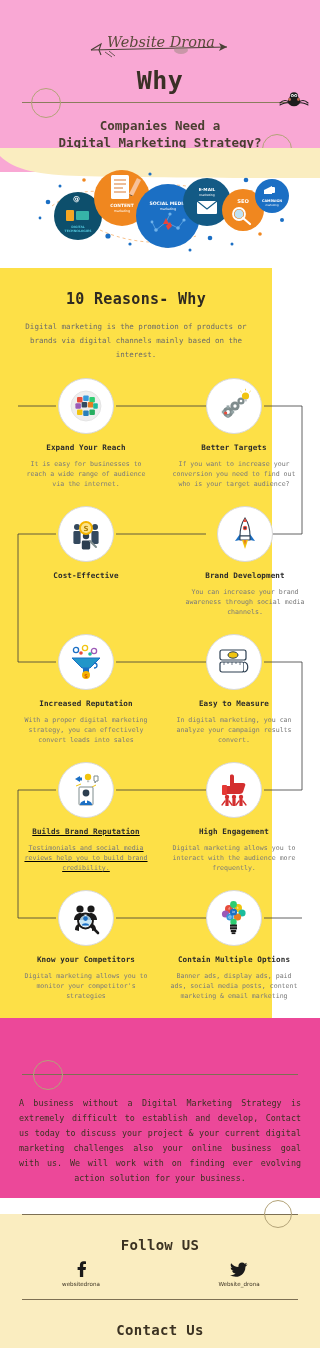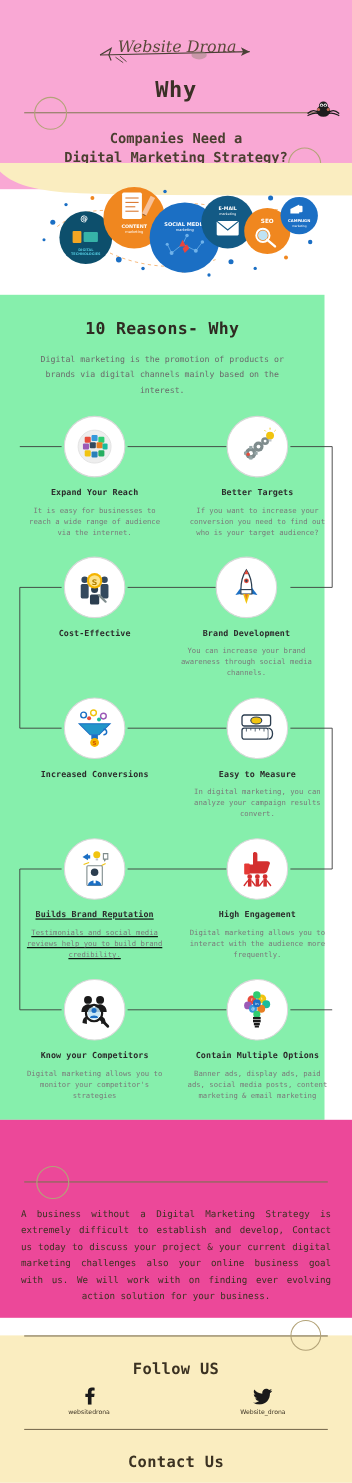--- a/index.html
+++ b/index.html
@@ -34,21 +34,21 @@
     font-family:"DejaVu Serif", serif;
     font-style:italic;
     font-size:14.5px;
     fill:#5a4a3a;
   }
   .title-block { position:absolute; left:0; top:66px; width:320px; }
   .why {
     text-align:center;
     font-family:"DejaVu Sans Mono", monospace;
     font-weight:bold;
-    font-size:20px;
+    font-size:25px;
     letter-spacing:0.5px;
     color:#3a3026;
     line-height:30px;
   }
   .rule {
     position:absolute; height:1px; background:#8b7d5e;
   }
   .rule-top { left:22px; top:102px; width:276px; }
   .rule-bot { left:22px; top:149px; width:276px; }
   .deco-circle {
@@ -75,23 +75,23 @@
   
   .illus-wrap {
     position:relative; width:320px; height:110px;
     margin-top:-14px;
   }
   .illus { position:absolute; left:0; top:0; }
 
   
   .reasons {
     position:relative;
-    width:295px;
+    width:272px;
     padding-top:12px;
-    background:#86efac;
+    background:#fde047;
   }
   .reasons-title {
     text-align:center;
     font-family:"DejaVu Sans Mono", monospace;
     font-weight:bold;
     font-size:15px;
     color:#2f2a22;
     letter-spacing:0.3px;
     margin-top:10px;
   }
@@ -446,21 +446,21 @@
             <circle cx="18" cy="12" r="5.1" fill="#fce38a"></circle>
             <text x="18" y="15.4" font-family="DejaVu Sans, sans-serif" font-size="7" font-weight="bold" fill="#b07d00" text-anchor="middle">S</text>
             <g stroke="#7f8c8d" stroke-width="2" stroke-linecap="round">
               <line x1="22" y1="25" x2="28" y2="31"></line>
             </g>
           </svg>
         </div>
         <div class="cell-title">Cost-Effective</div>
       </div>
 
-      <div class="cell" style="left:149px; top:128px;">
+      <div class="cell" style="left:170px; top:128px;">
         <div class="icon-circle">
           <svg width="36" height="36" viewBox="0 0 36 36">
             <path d="M18,2 C21.5,7 23,13 23,20 L13,20 C13,13 14.5,7 18,2 Z" fill="#ffffff" stroke="#2c3e50" stroke-width="1.1"></path>
             <polygon points="18,2 20,6 16,6" fill="#e74c3c"></polygon>
             <circle cx="18" cy="12" r="2.2" fill="#e74c3c"></circle>
             <circle cx="18" cy="12" r="1.1" fill="#2c3e50"></circle>
             <polygon points="13,18 8,25 13,24" fill="#1b6fc4"></polygon>
             <polygon points="23,18 28,25 23,24" fill="#1b6fc4"></polygon>
             <rect x="13" y="20" width="10" height="4" fill="#ffffff" stroke="#2c3e50" stroke-width="1"></rect>
             <polygon points="15,24 21,24 18,33" fill="#f1c40f"></polygon>
@@ -479,21 +479,22 @@
             <circle cx="26" cy="7" r="2.6" fill="none" stroke="#9b59b6" stroke-width="1.3"></circle>
             <circle cx="13" cy="9" r="1.8" fill="#e74c3c"></circle>
             <circle cx="22" cy="10" r="1.8" fill="#1abc9c"></circle>
             <polygon points="4,14 32,14 22,24 14,24" fill="#2196c9" stroke="#1b6fc4" stroke-width="1"></polygon>
             <rect x="15" y="24" width="6" height="4" fill="#1b6fc4"></rect>
             <path d="M26,19 C30,19 30,24 26,24" fill="none" stroke="#1b6fc4" stroke-width="1.3"></path>
             <circle cx="18" cy="31" r="4" fill="#f5b400"></circle>
             <text x="18" y="33.6" font-family="DejaVu Sans, sans-serif" font-size="5" font-weight="bold" fill="#d35400" text-anchor="middle">S</text>
           </svg>
         </div>
-        <div class="cell-title">Increased Conversions</div>
+        <div class="cell-title">Increased Reputation</div>
+        <div class="cell-desc">With a proper digital marketing strategy, you can effectively convert leads into sales</div>
       </div>
 
       <div class="cell" style="left:159px; top:256px;">
         <div class="icon-circle">
           <svg width="36" height="36" viewBox="0 0 36 36">
             <rect x="4" y="6" width="26" height="10" rx="2" fill="#ffffff" stroke="#2c3e50" stroke-width="1.2"></rect>
             <ellipse cx="17" cy="11" rx="5" ry="3.2" fill="#f1c40f" stroke="#2c3e50" stroke-width="1"></ellipse>
             <rect x="4" y="18" width="24" height="10" rx="2" fill="#ffffff" stroke="#2c3e50" stroke-width="1.2"></rect>
             <path d="M28,18 C33,19 33,27 28,28" fill="#ffffff" stroke="#2c3e50" stroke-width="1.2"></path>
             <g stroke="#2c3e50" stroke-width="0.7">

